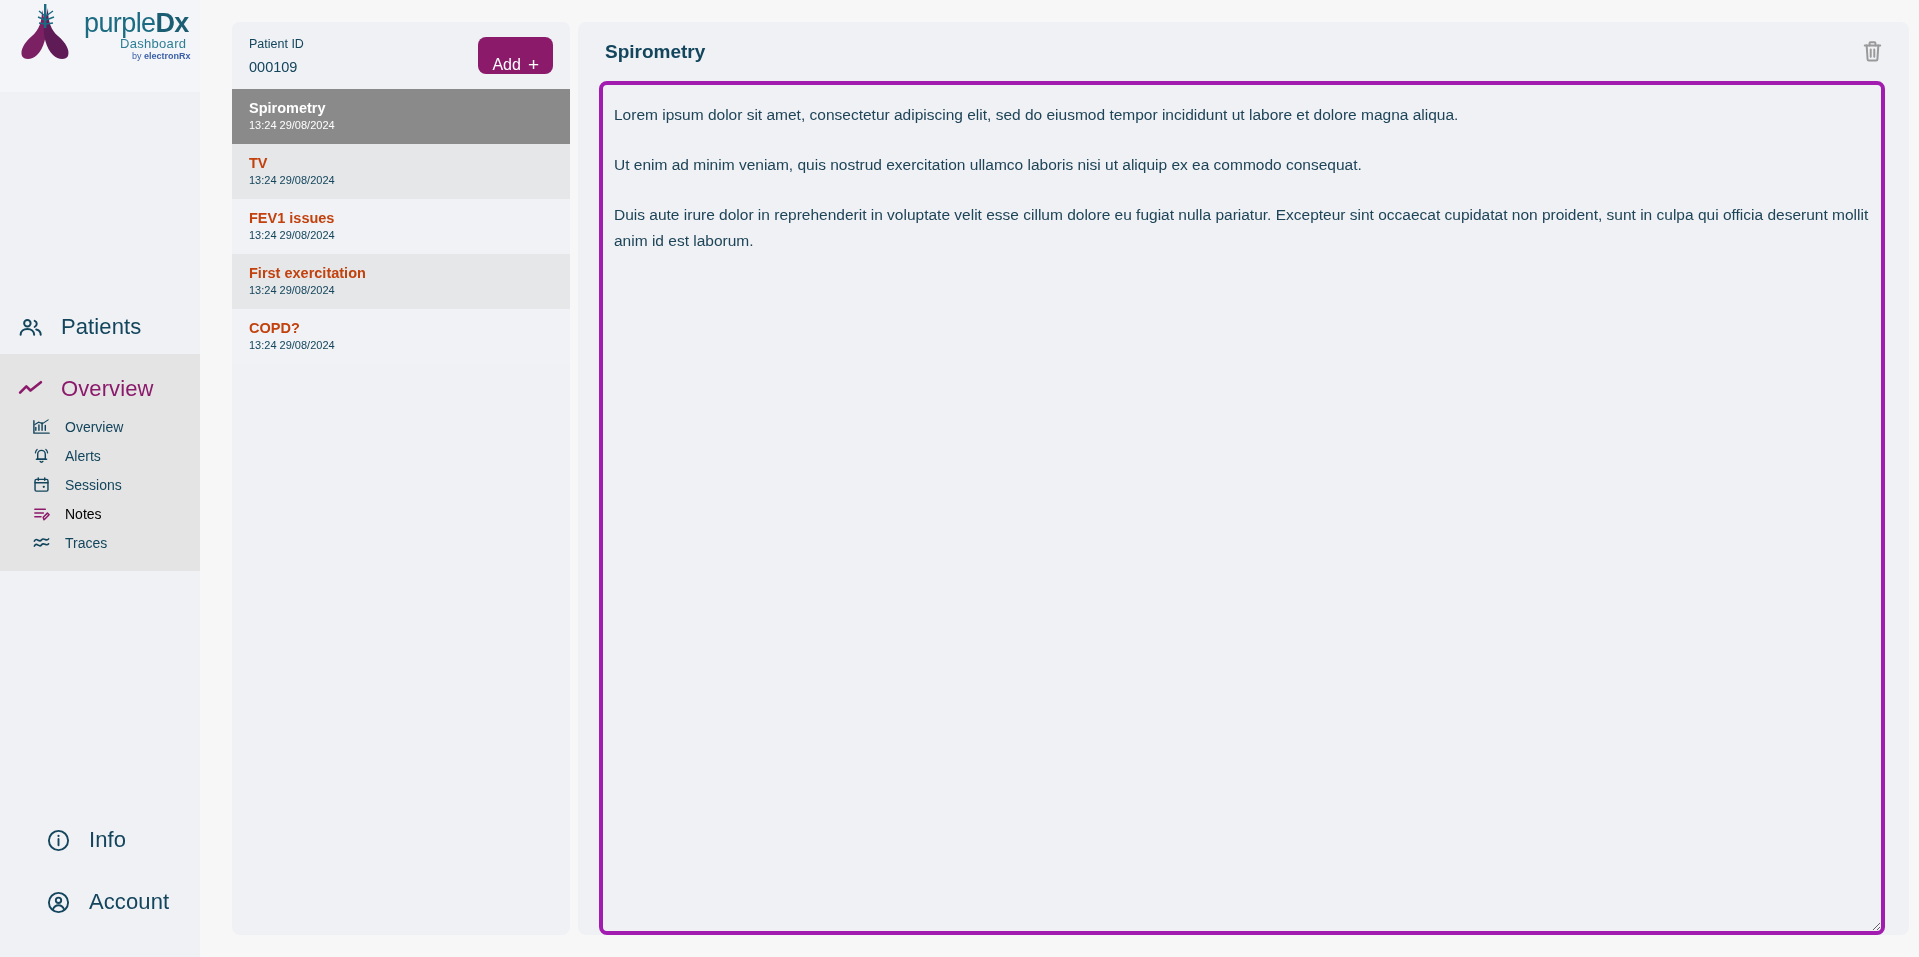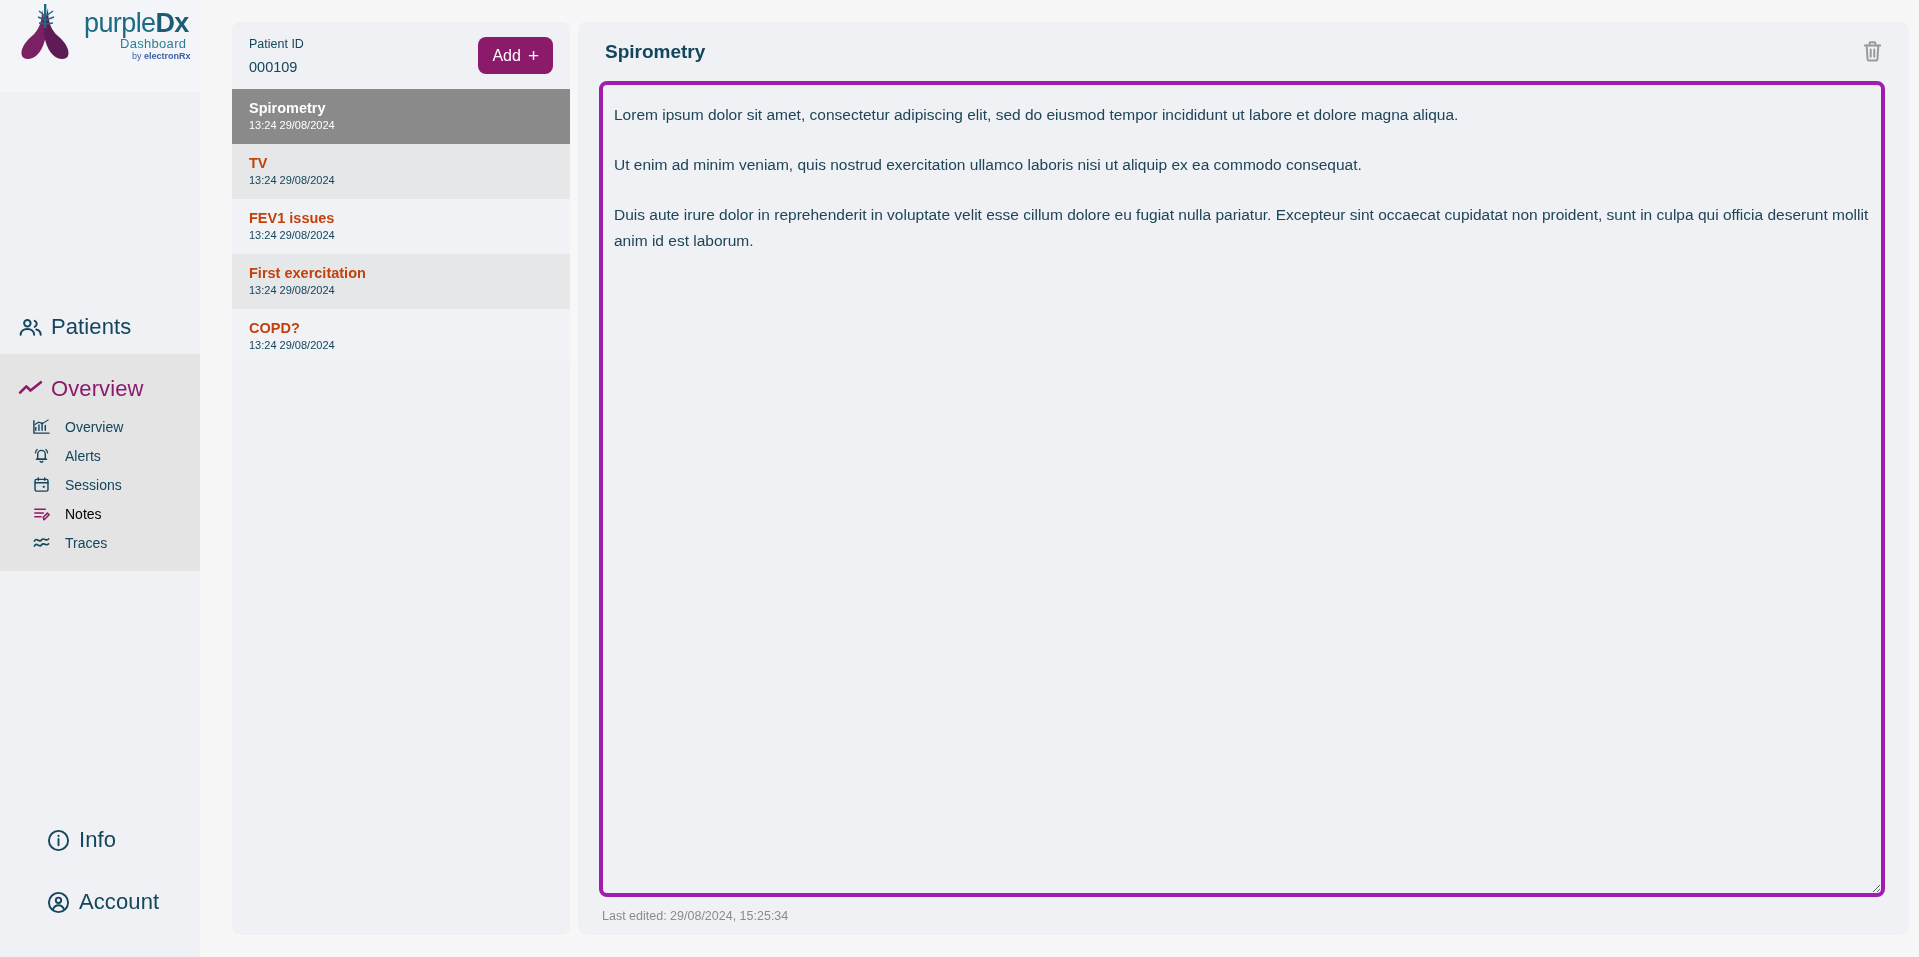--- a/index.html
+++ b/index.html
@@ -37,21 +37,21 @@
     padding-left: 12px;
     background: #f4f5f8;
   }
   .brand-logo { display: block; }
 
   .nav-spacer-top { flex: 0 0 208px; }
 
   .nav-primary {
     display: flex;
     align-items: center;
-    gap: 8px;
+    gap: 18px;
     padding: 14px 0 14px 18px;
     cursor: pointer;
   }
   .nav-primary .nav-label {
     font-size: 22px;
     color: #13455c;
     letter-spacing: 0.1px;
   }
 
   .section-active {
@@ -114,21 +114,21 @@
   .add-button {
     background: #8b1a6b;
     color: #ffffff;
     border: none;
     border-radius: 8px;
     height: 37px;
     padding: 0 14px;
     font-size: 16px;
     font-family: "Liberation Sans", sans-serif;
     display: flex;
-    align-items: center;
+    align-items: flex-end;
     gap: 7px;
     cursor: pointer;
   }
   .add-plus { font-size: 19px; line-height: 1; font-weight: 400; }
 
   .note-list { flex: 1; overflow-y: auto; }
 
   .note-item {
     padding: 11px 17px 13px 17px;
     cursor: pointer;
@@ -402,16 +402,15 @@
     </div>
 
     <div class="note-body-wrap">
       <textarea class="note-textarea" id="note-textarea" spellcheck="true" placeholder="Write your note here..." style="">Lorem ipsum dolor sit amet, consectetur adipiscing elit, sed do eiusmod tempor incididunt ut labore et dolore magna aliqua.
 
 Ut enim ad minim veniam, quis nostrud exercitation ullamco laboris nisi ut aliquip ex ea commodo consequat.
 
 Duis aute irure dolor in reprehenderit in voluptate velit esse cillum dolore eu fugiat nulla pariatur. Excepteur sint occaecat cupidatat non proident, sunt in culpa qui officia deserunt mollit anim id est laborum.</textarea>
     </div>
 
-    <div class="last-edited" style="padding-left:24px;">Last edited: 29/08/2024, 15:25:34</div>
   </div>
 
 </div>
 
 </body></html>

